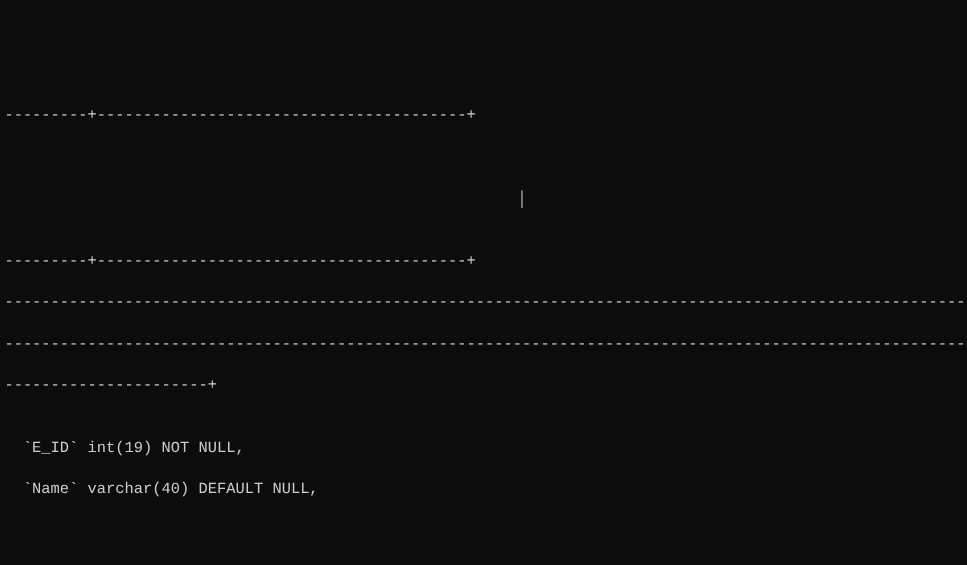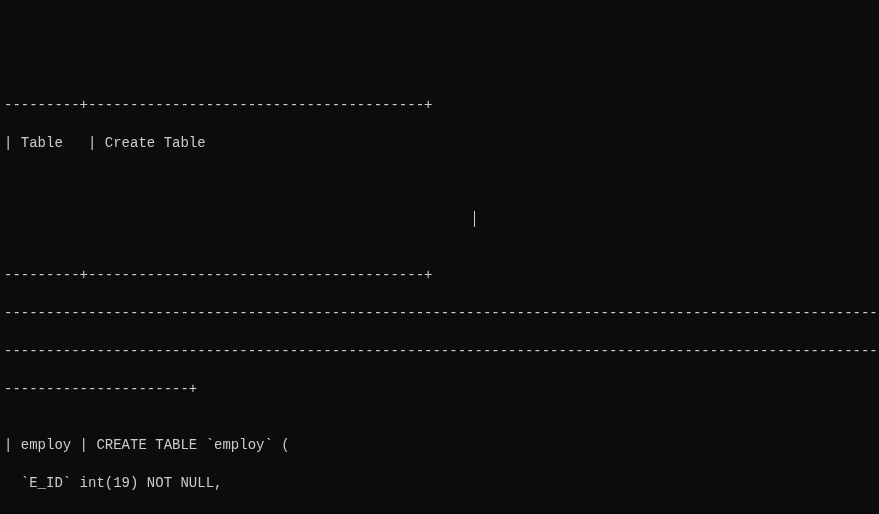--- a/index.html
+++ b/index.html
@@ -31,31 +31,29 @@
       margin-left: 0px;
     }
   </style>
 </head>
 <body>
 
 
 
 <div>
 <div class="terminal-line">---------+----------------------------------------+</div>
-<div class="terminal-line">| Table   | Create Table                                              </div>
 <div class="terminal-line"></div>
 <div class="terminal-line"></div>
 <div class="terminal-line"><span>                                                        </span><span class="cursor"></span></div>
 <div class="terminal-line"></div>
 <div class="terminal-line">---------+----------------------------------------+</div>
 <div class="terminal-line">--------------------------------------------------------------------------------------------------------------------</div>
 <div class="terminal-line">--------------------------------------------------------------------------------------------------------------------</div>
 <div class="terminal-line">----------------------+</div>
 <div class="terminal-line"></div>
-<div class="terminal-line">| employ | CREATE TABLE `employ` (</div>
 <div class="terminal-line">  `E_ID` int(19) NOT NULL,</div>
 <div class="terminal-line">  `Name` varchar(40) DEFAULT NULL,</div>
 
 
 
 
 
 
 
 

